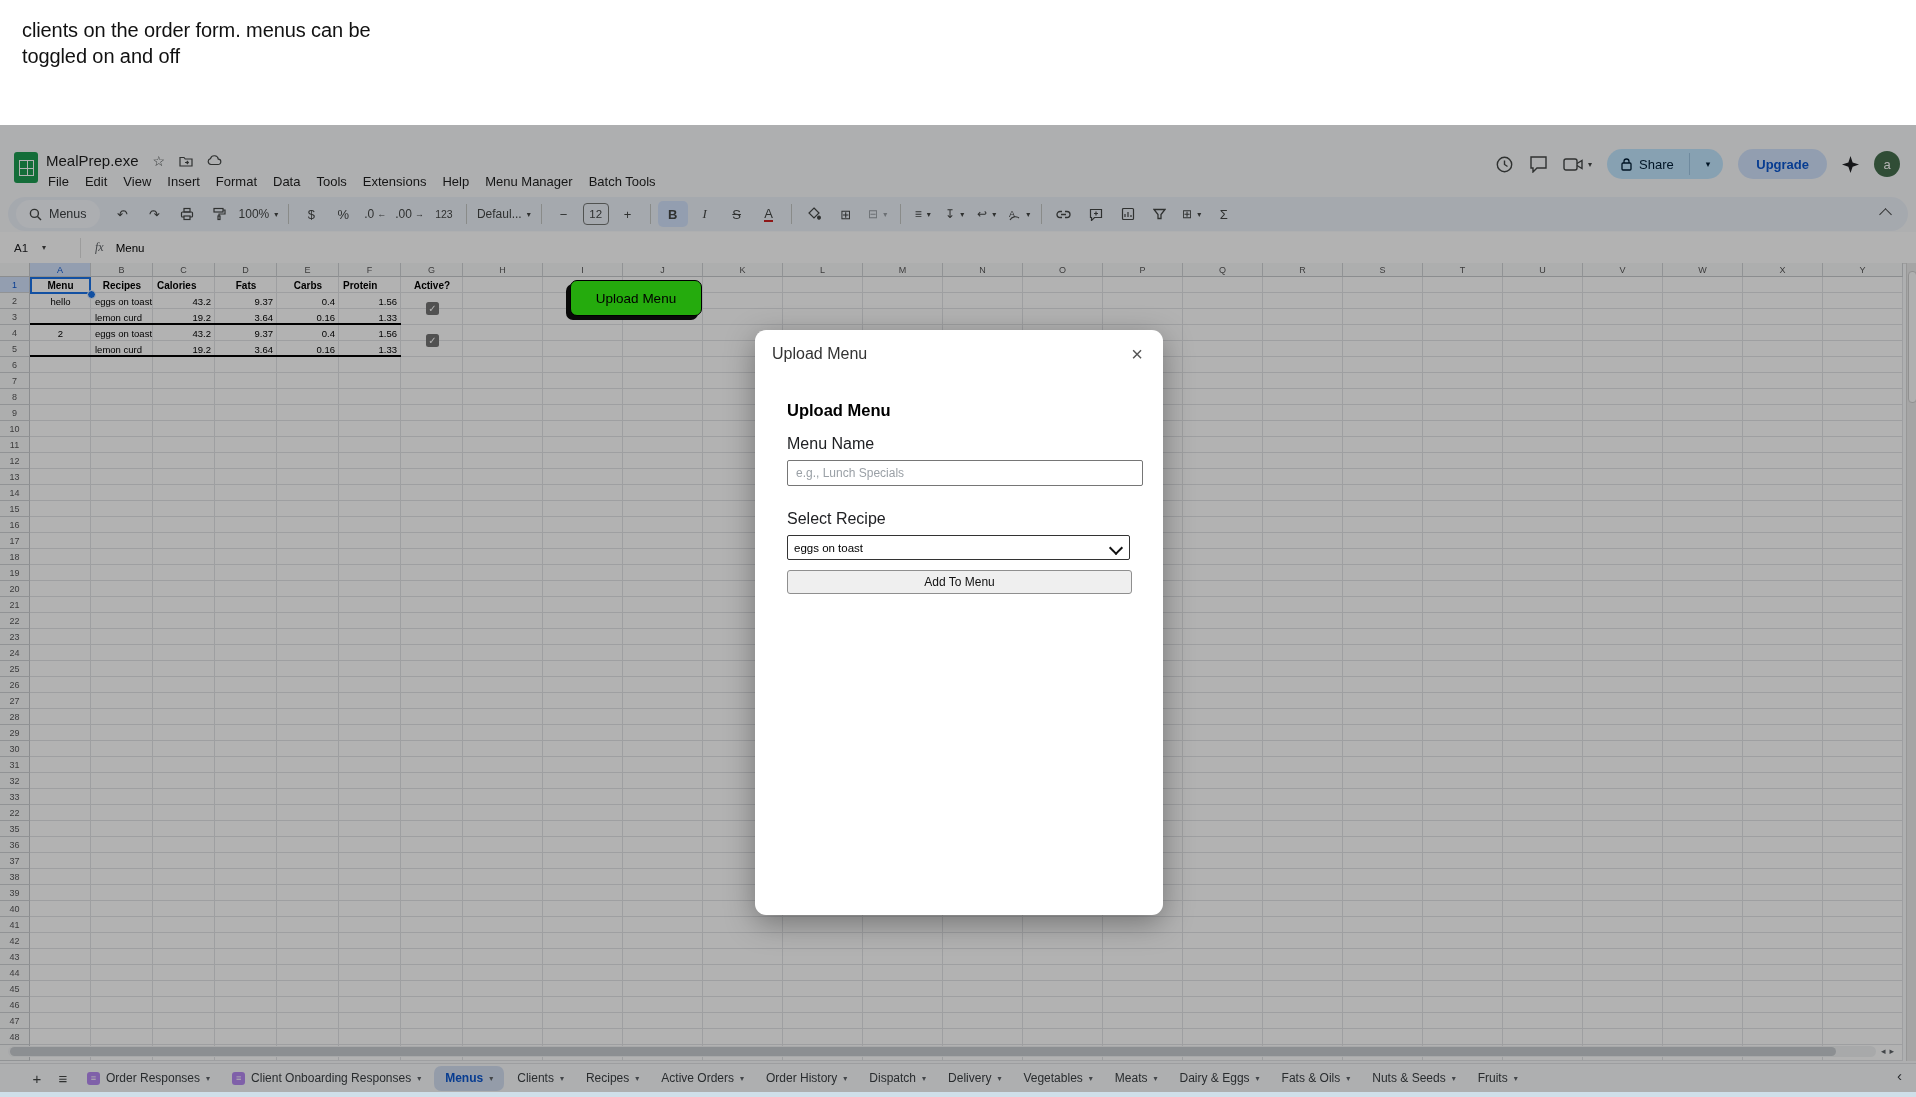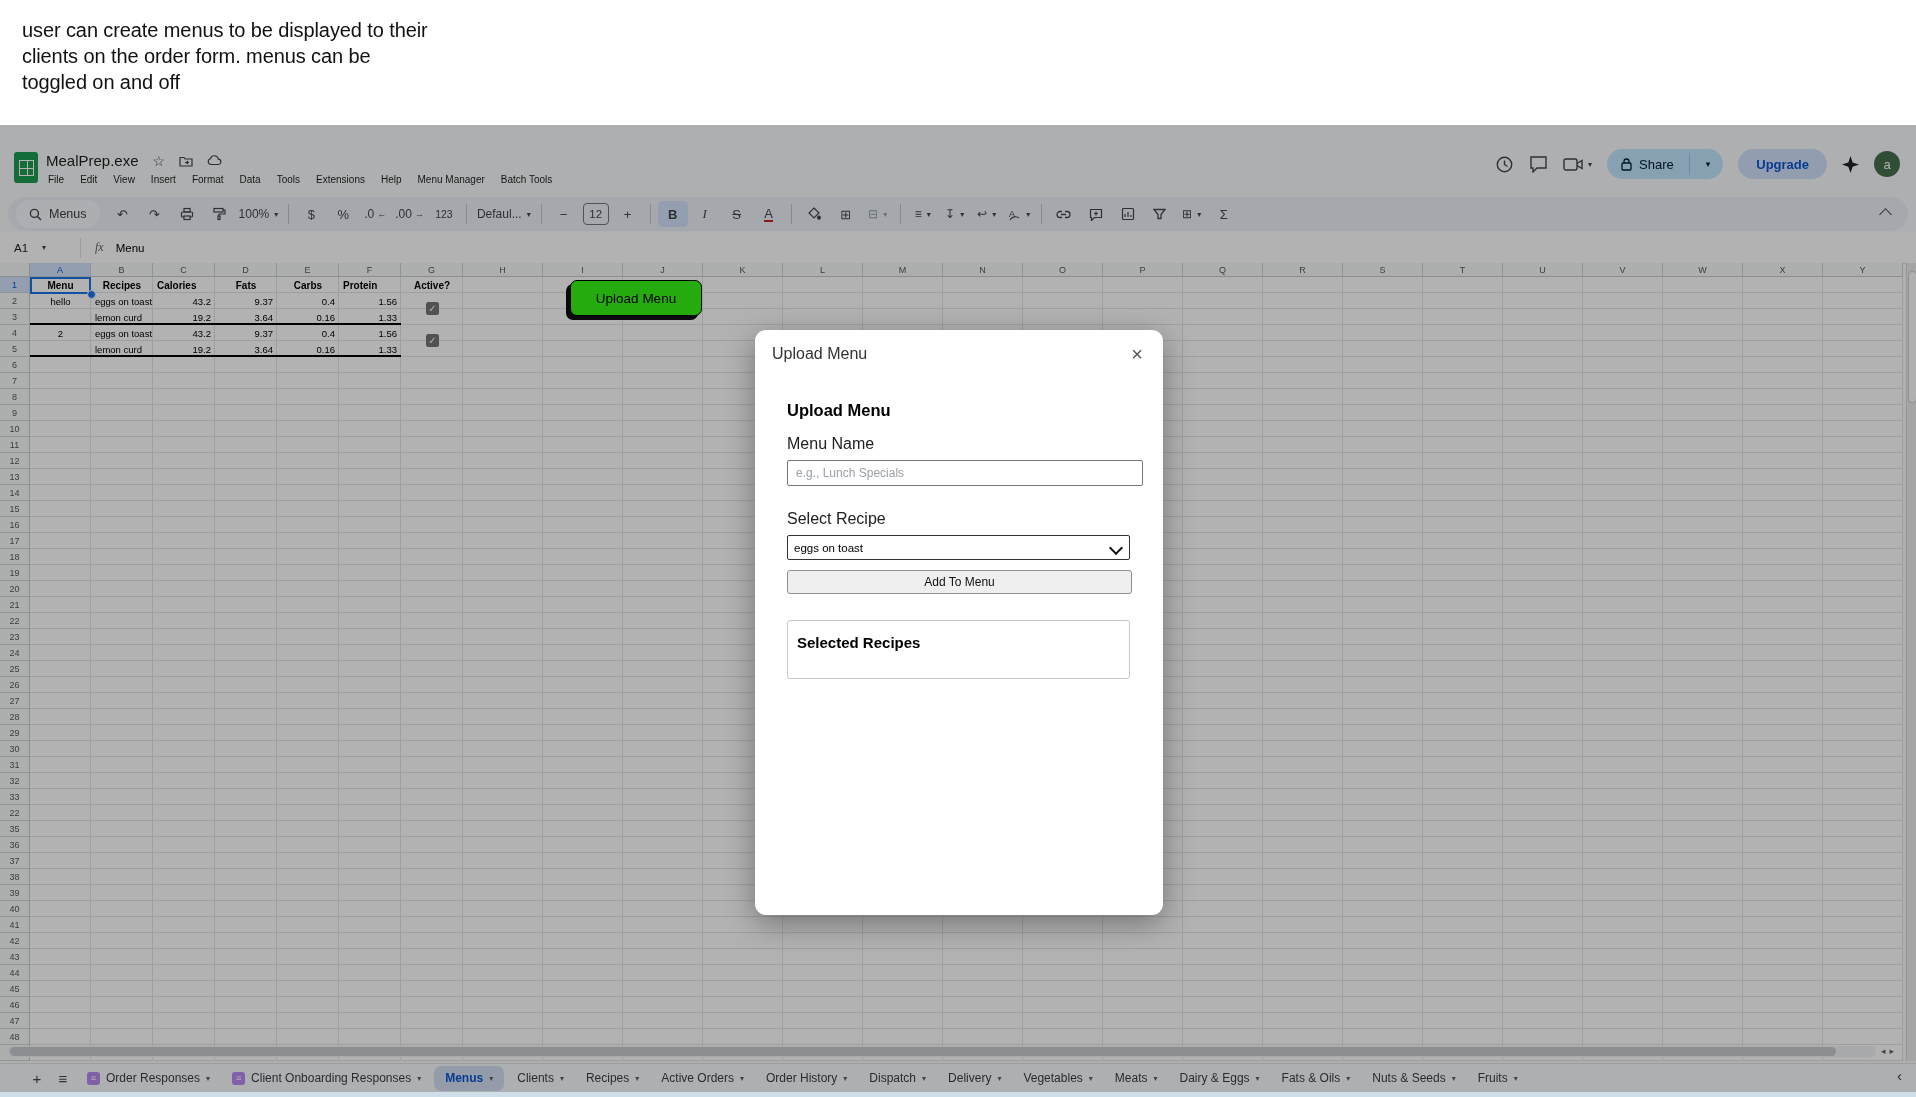--- a/index.html
+++ b/index.html
@@ -14,21 +14,21 @@
   
   .titlebar{position:absolute;left:0;top:0;width:100%;height:71px;}
   .logo{position:absolute;left:14px;top:27px;width:24px;height:31px;background:#1d9d52;border-radius:3px;}
   .logo-grid{position:absolute;left:5px;top:8px;width:13px;height:14px;border:1.4px solid #fff;}
   .logo-grid::before{content:"";position:absolute;left:0;right:0;top:50%;height:1.4px;background:#fff;}
   .logo-grid::after{content:"";position:absolute;top:0;bottom:0;left:50%;width:1.4px;background:#fff;}
   .title-row{position:absolute;left:46px;top:27px;display:flex;align-items:center;gap:14px;}
   .doc-title{font-size:15px;color:#1f1f1f;}
   .t-ic{color:#444746;font-size:14px;line-height:1;}
   .menubar{position:absolute;left:40px;top:47px;display:flex;}
-  .mitem{font-size:10px;color:#1f1f1f;padding:2px 8px;border-radius:9px;}
+  .mitem{font-size:13px;color:#1f1f1f;padding:2px 8px;border-radius:9px;}
   .tb-right{position:absolute;right:16px;top:24px;display:flex;align-items:center;gap:15px;}
   .pill{height:30px;border-radius:15px;display:flex;align-items:center;font-size:13px;}
   .share{background:#c2e7ff;color:#001d35;padding:0 4px 0 14px;gap:7px;}
   .share .div{width:1px;height:22px;background:#9fc6e2;margin-left:8px;}
   .share .arr{padding:0 9px;font-size:9px;color:#001d35;}
   .upgrade{background:#d2e3fc;color:#0b57d0;padding:0 18px;font-weight:bold;}
   .avatar{width:26px;height:26px;border-radius:50%;background:#456f4e;color:#fff;font-size:13px;
       display:flex;align-items:center;justify-content:center;}
   svg.ic{display:block;}
   
@@ -124,21 +124,20 @@
   .add-btn{margin-top:10px;}
   .selbox{margin-top:26px;width:343px;height:59px;border:1px solid #c9c9c9;border-radius:3px;
       box-sizing:border-box;padding:13px 9px;}
   .selbox h4{margin:0;font-size:15px;font-weight:bold;color:#000;}
   .save-btn{margin-top:2px;height:25px;}
 </style>
 </head>
 <body>
 
 <div class="annotation">
-  <div>user can create menus to be displayed to their</div>
   <div>clients on the order form. menus can be</div>
   <div>toggled on and off</div>
 </div>
 
 <div class="app">
 
   <div class="titlebar">
     <div class="logo">
         <div class="logo-grid"></div>
       </div>
@@ -636,20 +635,17 @@
       <div class="m-heading">Upload Menu</div>
       <div class="m-label">Menu Name</div>
       <input class="m-input" type="text" placeholder="e.g., Lunch Specials" style="">
       <div class="gap24"></div>
       <div class="m-label">Select Recipe</div>
       <div class="selwrap">
         <select class="m-select" id="recipe-select"><option>eggs on toast</option></select>
         <span class="chev"></span>
       </div>
       <button class="m-btn add-btn">Add To Menu</button>
-      <div class="selbox">
-        <h4>Selected Recipes</h4>
-      </div>
     </div>
   </div>
 </div>
 
 <div class="bottom-strip"></div>
 
 </body></html>

